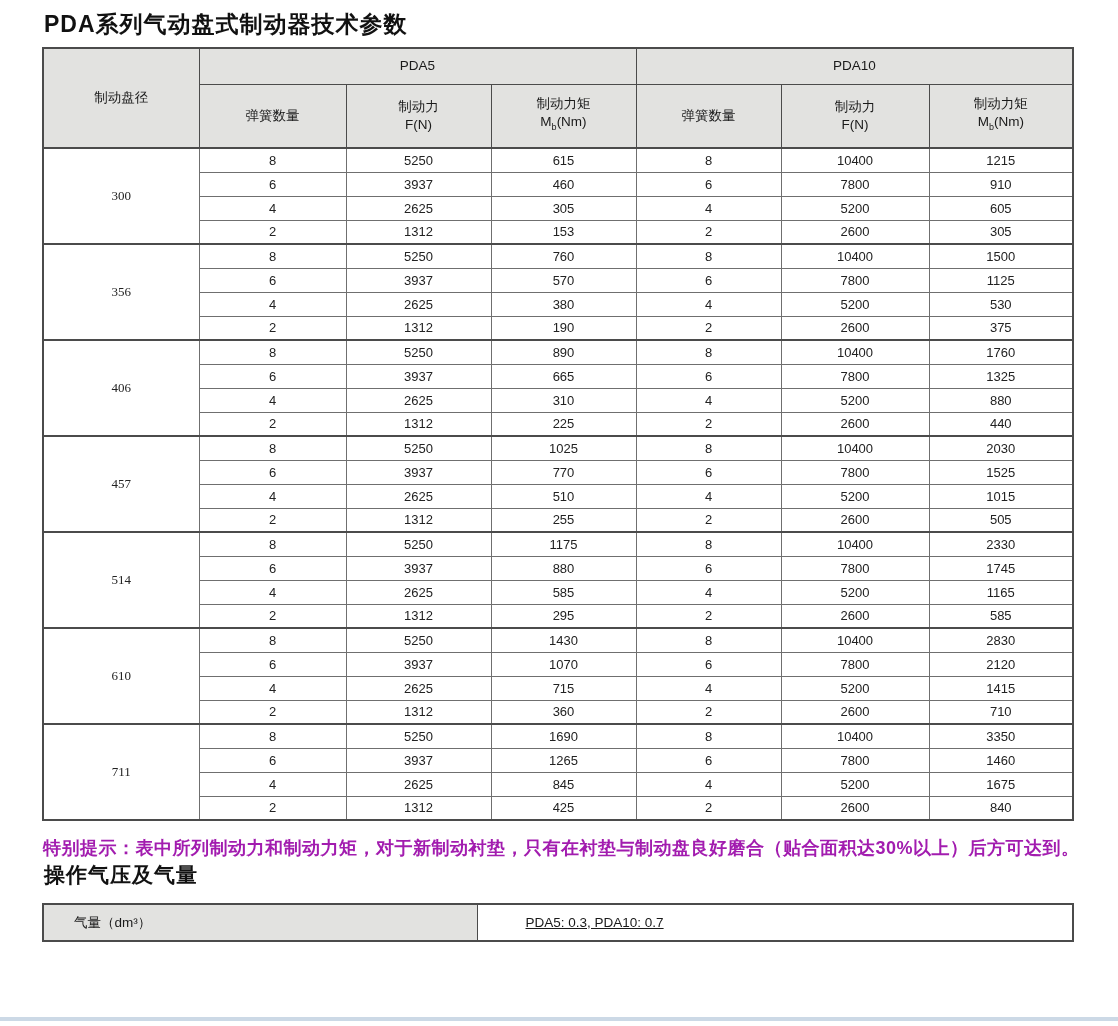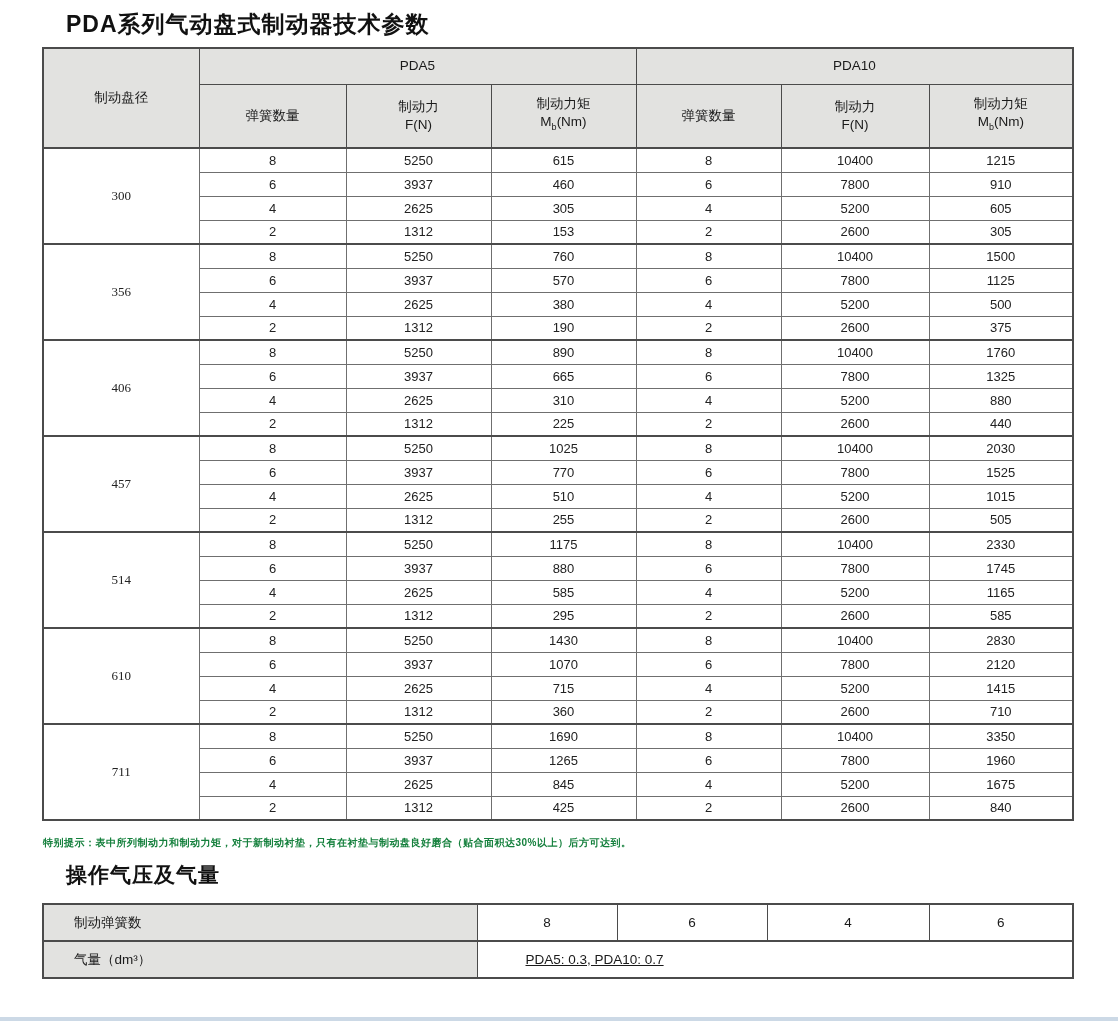--- a/index.html
+++ b/index.html
@@ -10,21 +10,21 @@
     color: #1a1a1a;
   }
   #page {
     position: relative;
     width: 1118px; height: 1026px;
     overflow: hidden;
     background: #ffffff;
   }
   .sec-title {
     position: absolute;
-    left: 66px;
+    left: 44px;
     font-weight: bold;
     color: #111;
     letter-spacing: 1px;
   }
   #title1 { top: 9px;  font-size: 23px; }
   #title2 { top: 861px; font-size: 21px; text-align: right; }
 
   
   table { border-collapse: collapse; table-layout: fixed; background: #fff; }
   #main-table {
@@ -72,21 +72,21 @@
     background: var(--header-bg, #e2e2e0);
     text-align: left;
     padding-left: 30px;
   }
   #pressure-table td.pval  { text-align: center; }
   #pressure-table td.pspan { text-align: left; padding-left: 48px; text-decoration: underline; }
 
   
   #note {
     position: absolute; left: 43px; top: 836px;
-    font-size: 10px; font-weight: bold; color: #15803d;
+    font-size: 18px; font-weight: bold; color: #a21caf;
     letter-spacing: 0.5px; white-space: nowrap;
   }
   #bottom-rule {
     position: absolute; left: 0; top: 1017px;
     width: 1118px; height: 4px;
     background: var(--bottom-rule, #ccd9e6);
   }
 </style>
 </head>
 <body>
@@ -182,21 +182,21 @@
           <td>6</td>
           <td>7800</td>
           <td>1125</td>
         </tr>
         <tr>
           <td>4</td>
           <td>2625</td>
           <td>380</td>
           <td>4</td>
           <td>5200</td>
-          <td>500</td>
+          <td>530</td>
         </tr>
         <tr>
           <td>2</td>
           <td>1312</td>
           <td>190</td>
           <td>2</td>
           <td>2600</td>
           <td>375</td>
         </tr>
         <tr class="group-start">
@@ -339,21 +339,21 @@
           <td>8</td>
           <td>10400</td>
           <td>3350</td>
         </tr>
         <tr>
           <td>6</td>
           <td>3937</td>
           <td>1265</td>
           <td>6</td>
           <td>7800</td>
-          <td>1960</td>
+          <td>1460</td>
         </tr>
         <tr>
           <td>4</td>
           <td>2625</td>
           <td>845</td>
           <td>4</td>
           <td>5200</td>
           <td>1675</td>
         </tr>
         <tr>
@@ -374,27 +374,20 @@
   <table id="pressure-table">
     <colgroup>
       <col style="width:434px">
         <col style="width:140px">
         <col style="width:150px">
       <col style="width:162px">
         <col style="width:144px">
     </colgroup>
     <tbody>
         <tr>
-          <td class="plabel">制动弹簧数</td>
-          <td class="pval">8</td>
-          <td class="pval">6</td>
-          <td class="pval">4</td>
-          <td class="pval">6</td>
-        </tr>
-        <tr>
           <td class="plabel">气量（dm³）</td>
           <td class="pspan" colspan="4">PDA5: 0.3, PDA10: 0.7</td>
         </tr>
       </tbody>
   </table>
 
   <div id="bottom-rule"></div>
 
 </div>
 

